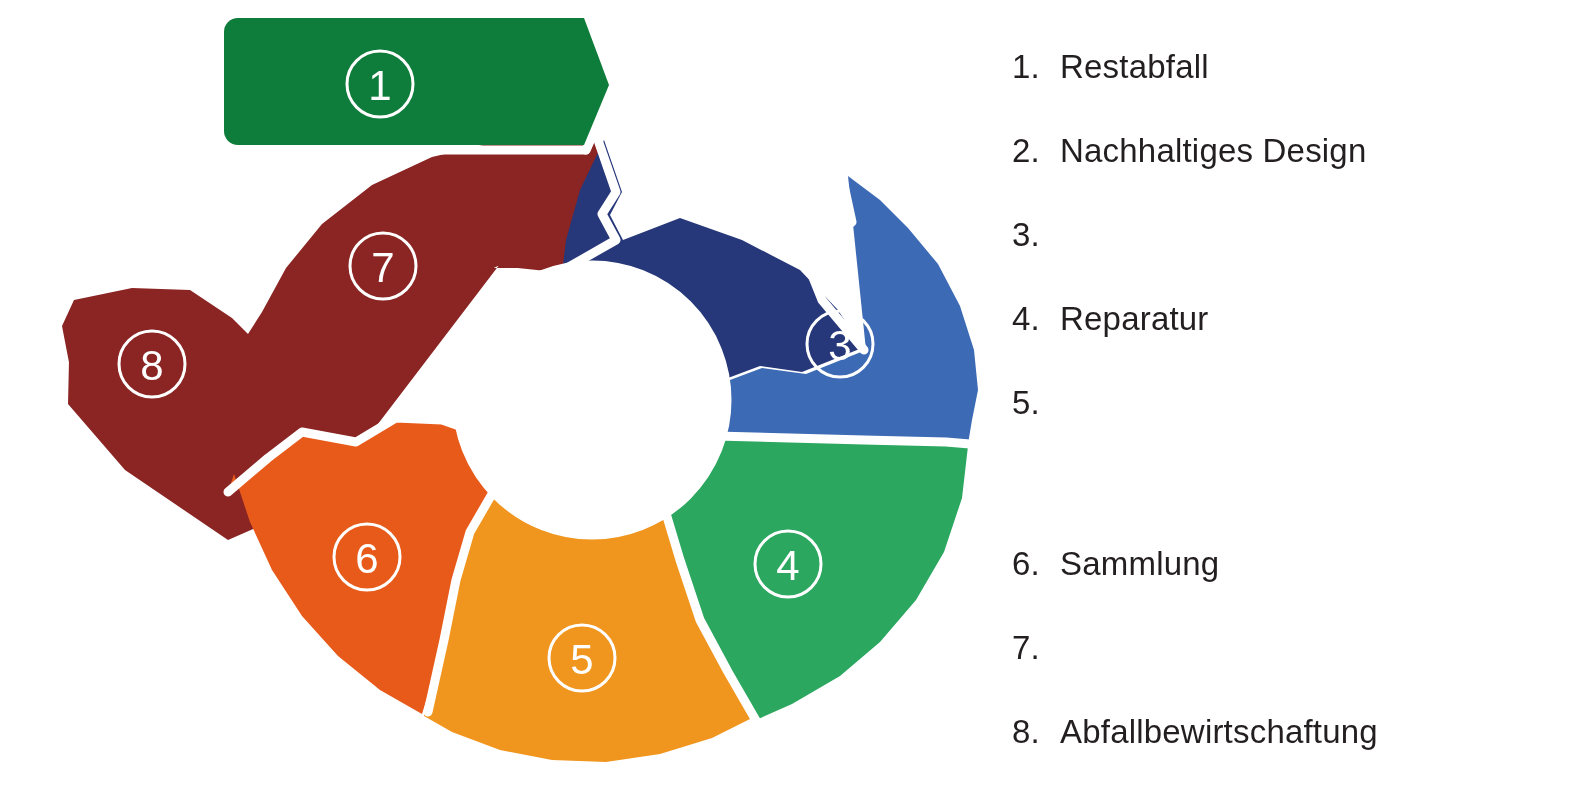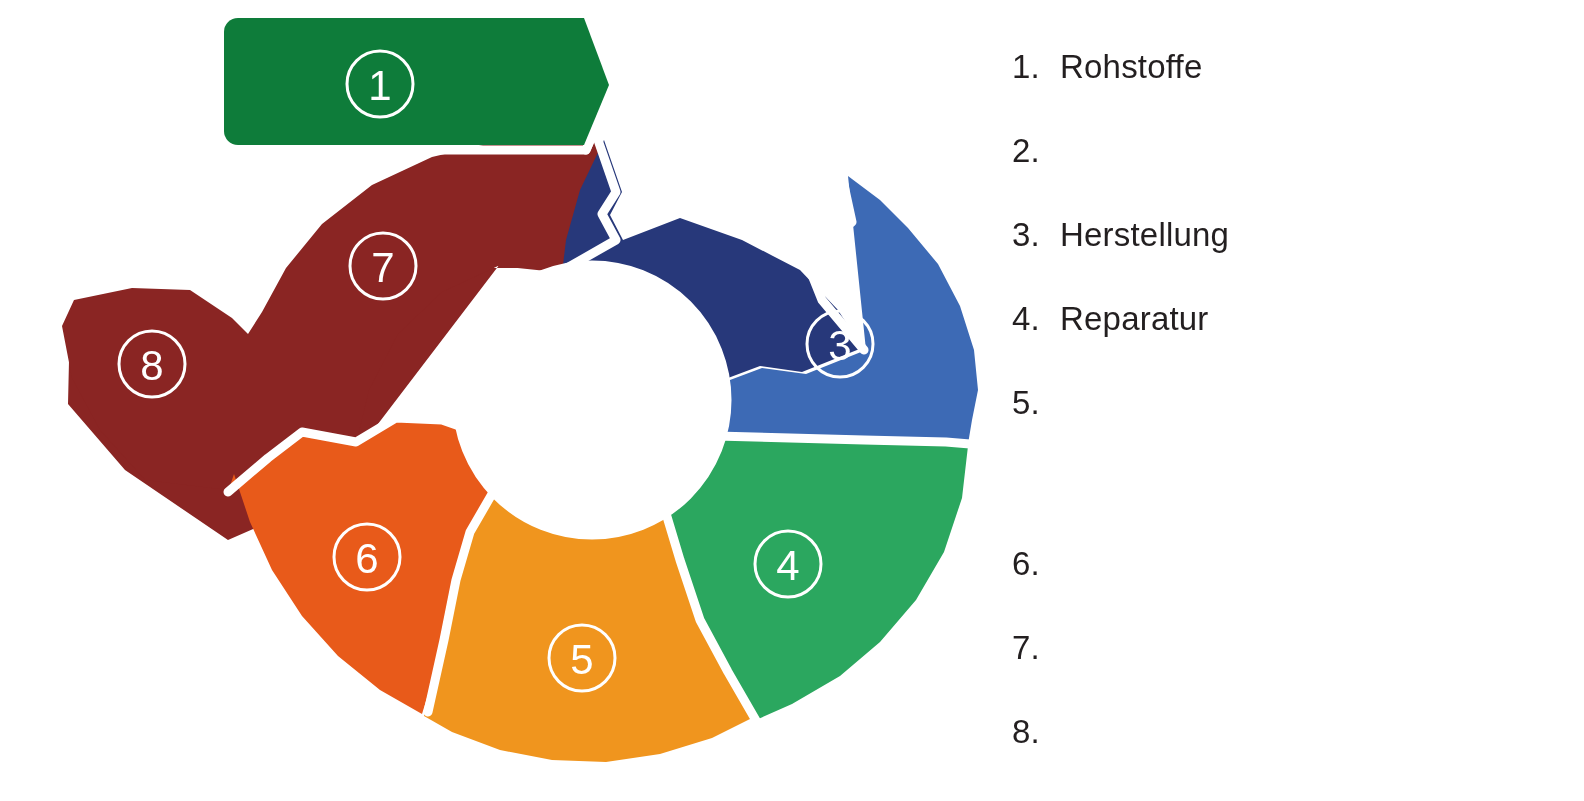--- a/index.html
+++ b/index.html
@@ -318,48 +318,50 @@
       <circle class="num-ring" cx="152" cy="364" r="33"></circle>
       <text class="seg-num" x="152" y="365">8</text>
     </g>
 
   </svg>
 
   <div id="legend">
 
     <div class="legend-item" id="li0">
       <span class="legend-index">1.</span>
-      <span class="legend-text">Rohstoffe</span>
+      <span class="legend-text">Restabfall</span>
     </div>
 
     <div class="legend-item" id="li1">
       <span class="legend-index">2.</span>
+      <span class="legend-text">Nachhaltiges Design</span>
     </div>
 
     <div class="legend-item" id="li2">
       <span class="legend-index">3.</span>
-      <span class="legend-text">Herstellung</span>
     </div>
 
     <div class="legend-item" id="li3">
       <span class="legend-index">4.</span>
       <span class="legend-text">Reparatur</span>
     </div>
 
     <div class="legend-item" id="li4">
       <span class="legend-index">5.</span>
     </div>
 
     <div class="legend-item" id="li5">
       <span class="legend-index">6.</span>
+      <span class="legend-text">Sammlung</span>
     </div>
 
     <div class="legend-item" id="li6">
       <span class="legend-index">7.</span>
     </div>
 
     <div class="legend-item" id="li7">
       <span class="legend-index">8.</span>
+      <span class="legend-text">Abfallbewirtschaftung</span>
     </div>
 
   </div>
 
 </div>
 
 </body></html>

